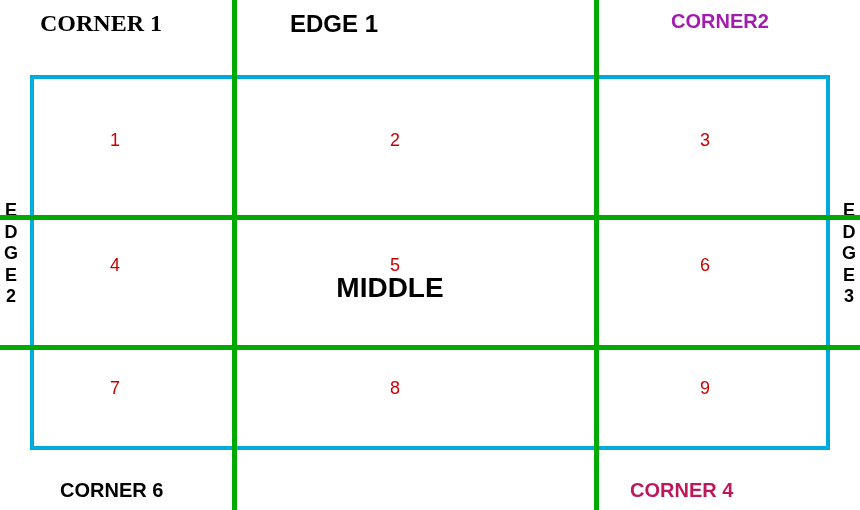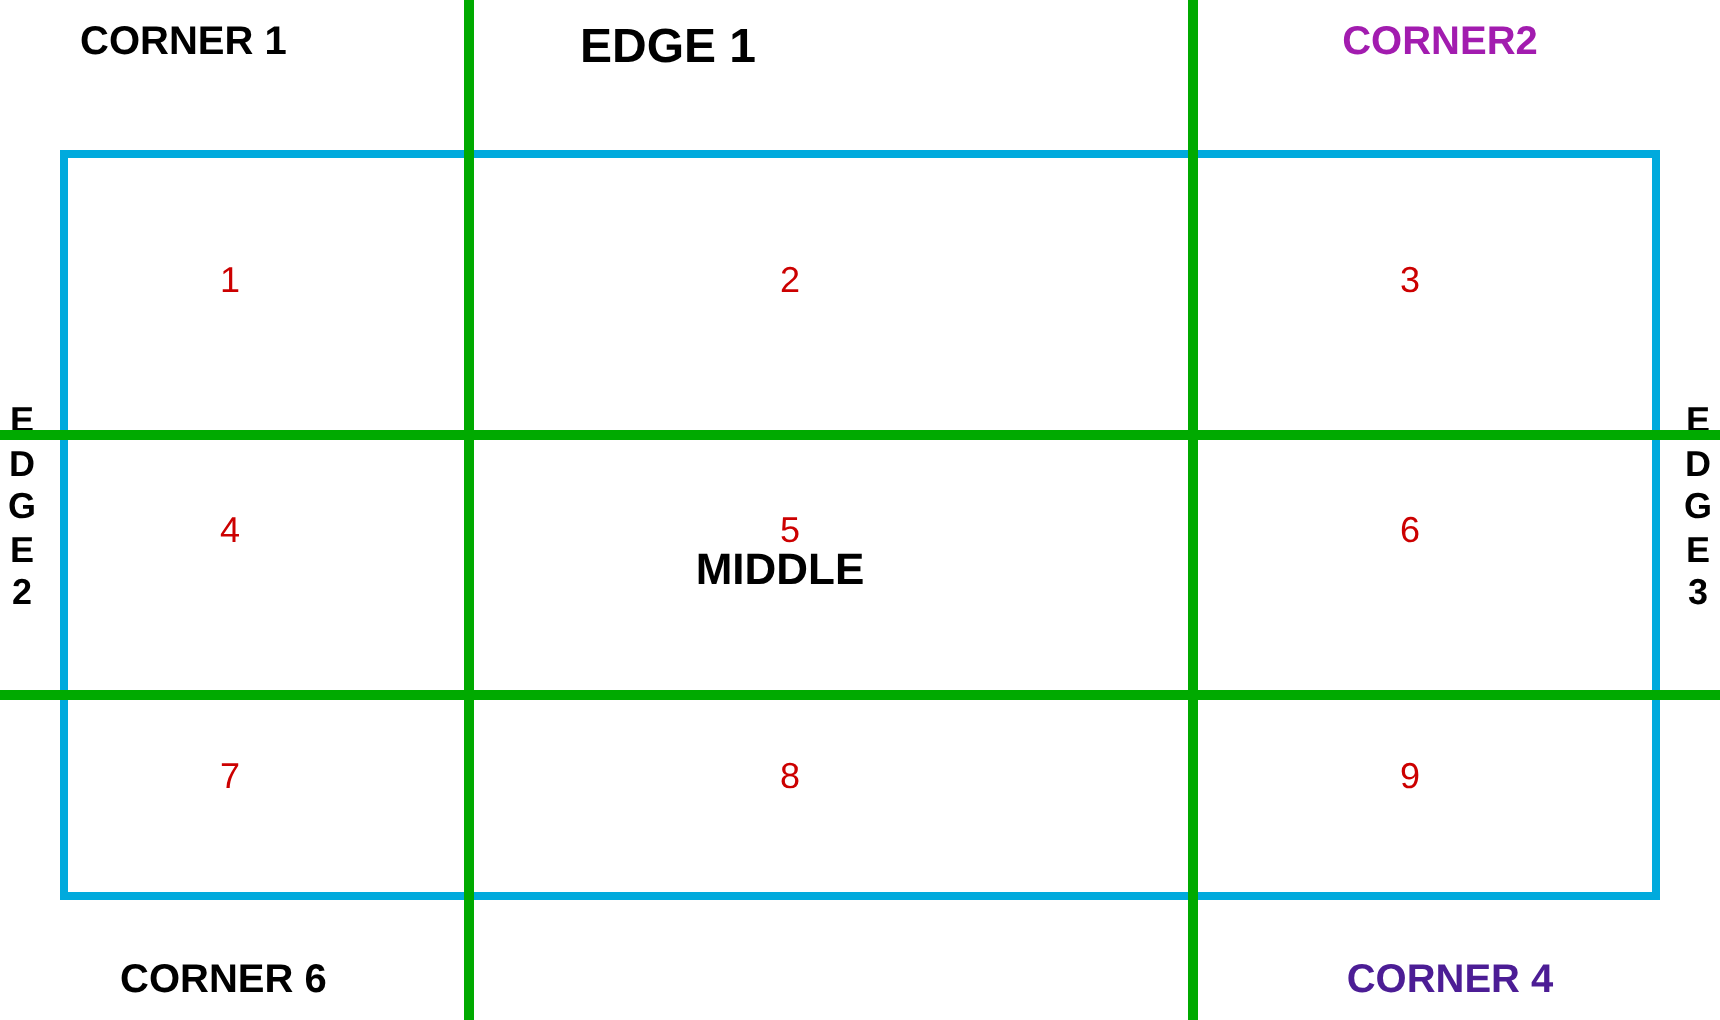--- a/index.html
+++ b/index.html
@@ -17,23 +17,24 @@
       position: absolute;
       top: 0; left: 0;
       width: 860px;
       height: 510px;
     }
 
     
     .label-corner1 {
       position: absolute;
       top: 10px; left: 40px;
-      font-size: 20px;
-      font-weight: bold;
-      color: #000;
+      font-size: 24px;
+      font-weight: bold;
+      color: #000;
+      font-family: Liberation Serif, serif;
     }
     .label-edge1 {
       position: absolute;
       top: 10px; left: 290px;
       font-size: 24px;
       font-weight: bold;
       color: #000;
       text-align: left;
       width: 280px;
     }
@@ -82,22 +83,22 @@
       font-weight: bold;
       color: #000;
       text-align: center;
       width: 280px;
     }
     .label-corner4 {
       position: absolute;
       bottom: 8px; left: 630px;
       font-size: 20px;
       font-weight: bold;
-      color: #4c1d95;
-      text-align: center;
+      color: #be185d;
+      text-align: left;
       width: 190px;
     }
 
     
     .blue-box {
       position: absolute;
       top: 75px;
       left: 30px;
       width: 800px;
       height: 375px;
@@ -150,21 +151,21 @@
       position: absolute;
       color: #cc0000;
       font-size: 18px;
       font-weight: normal;
     }
 
     
     .middle-label {
       position: absolute;
       color: #000;
-      font-size: 22px;
+      font-size: 28px;
       font-weight: bold;
       text-align: center;
     }
   </style>
 </head>
 <body>
 
 <div class="outer-container">
 
   <div class="label-corner1">CORNER 1</div>

